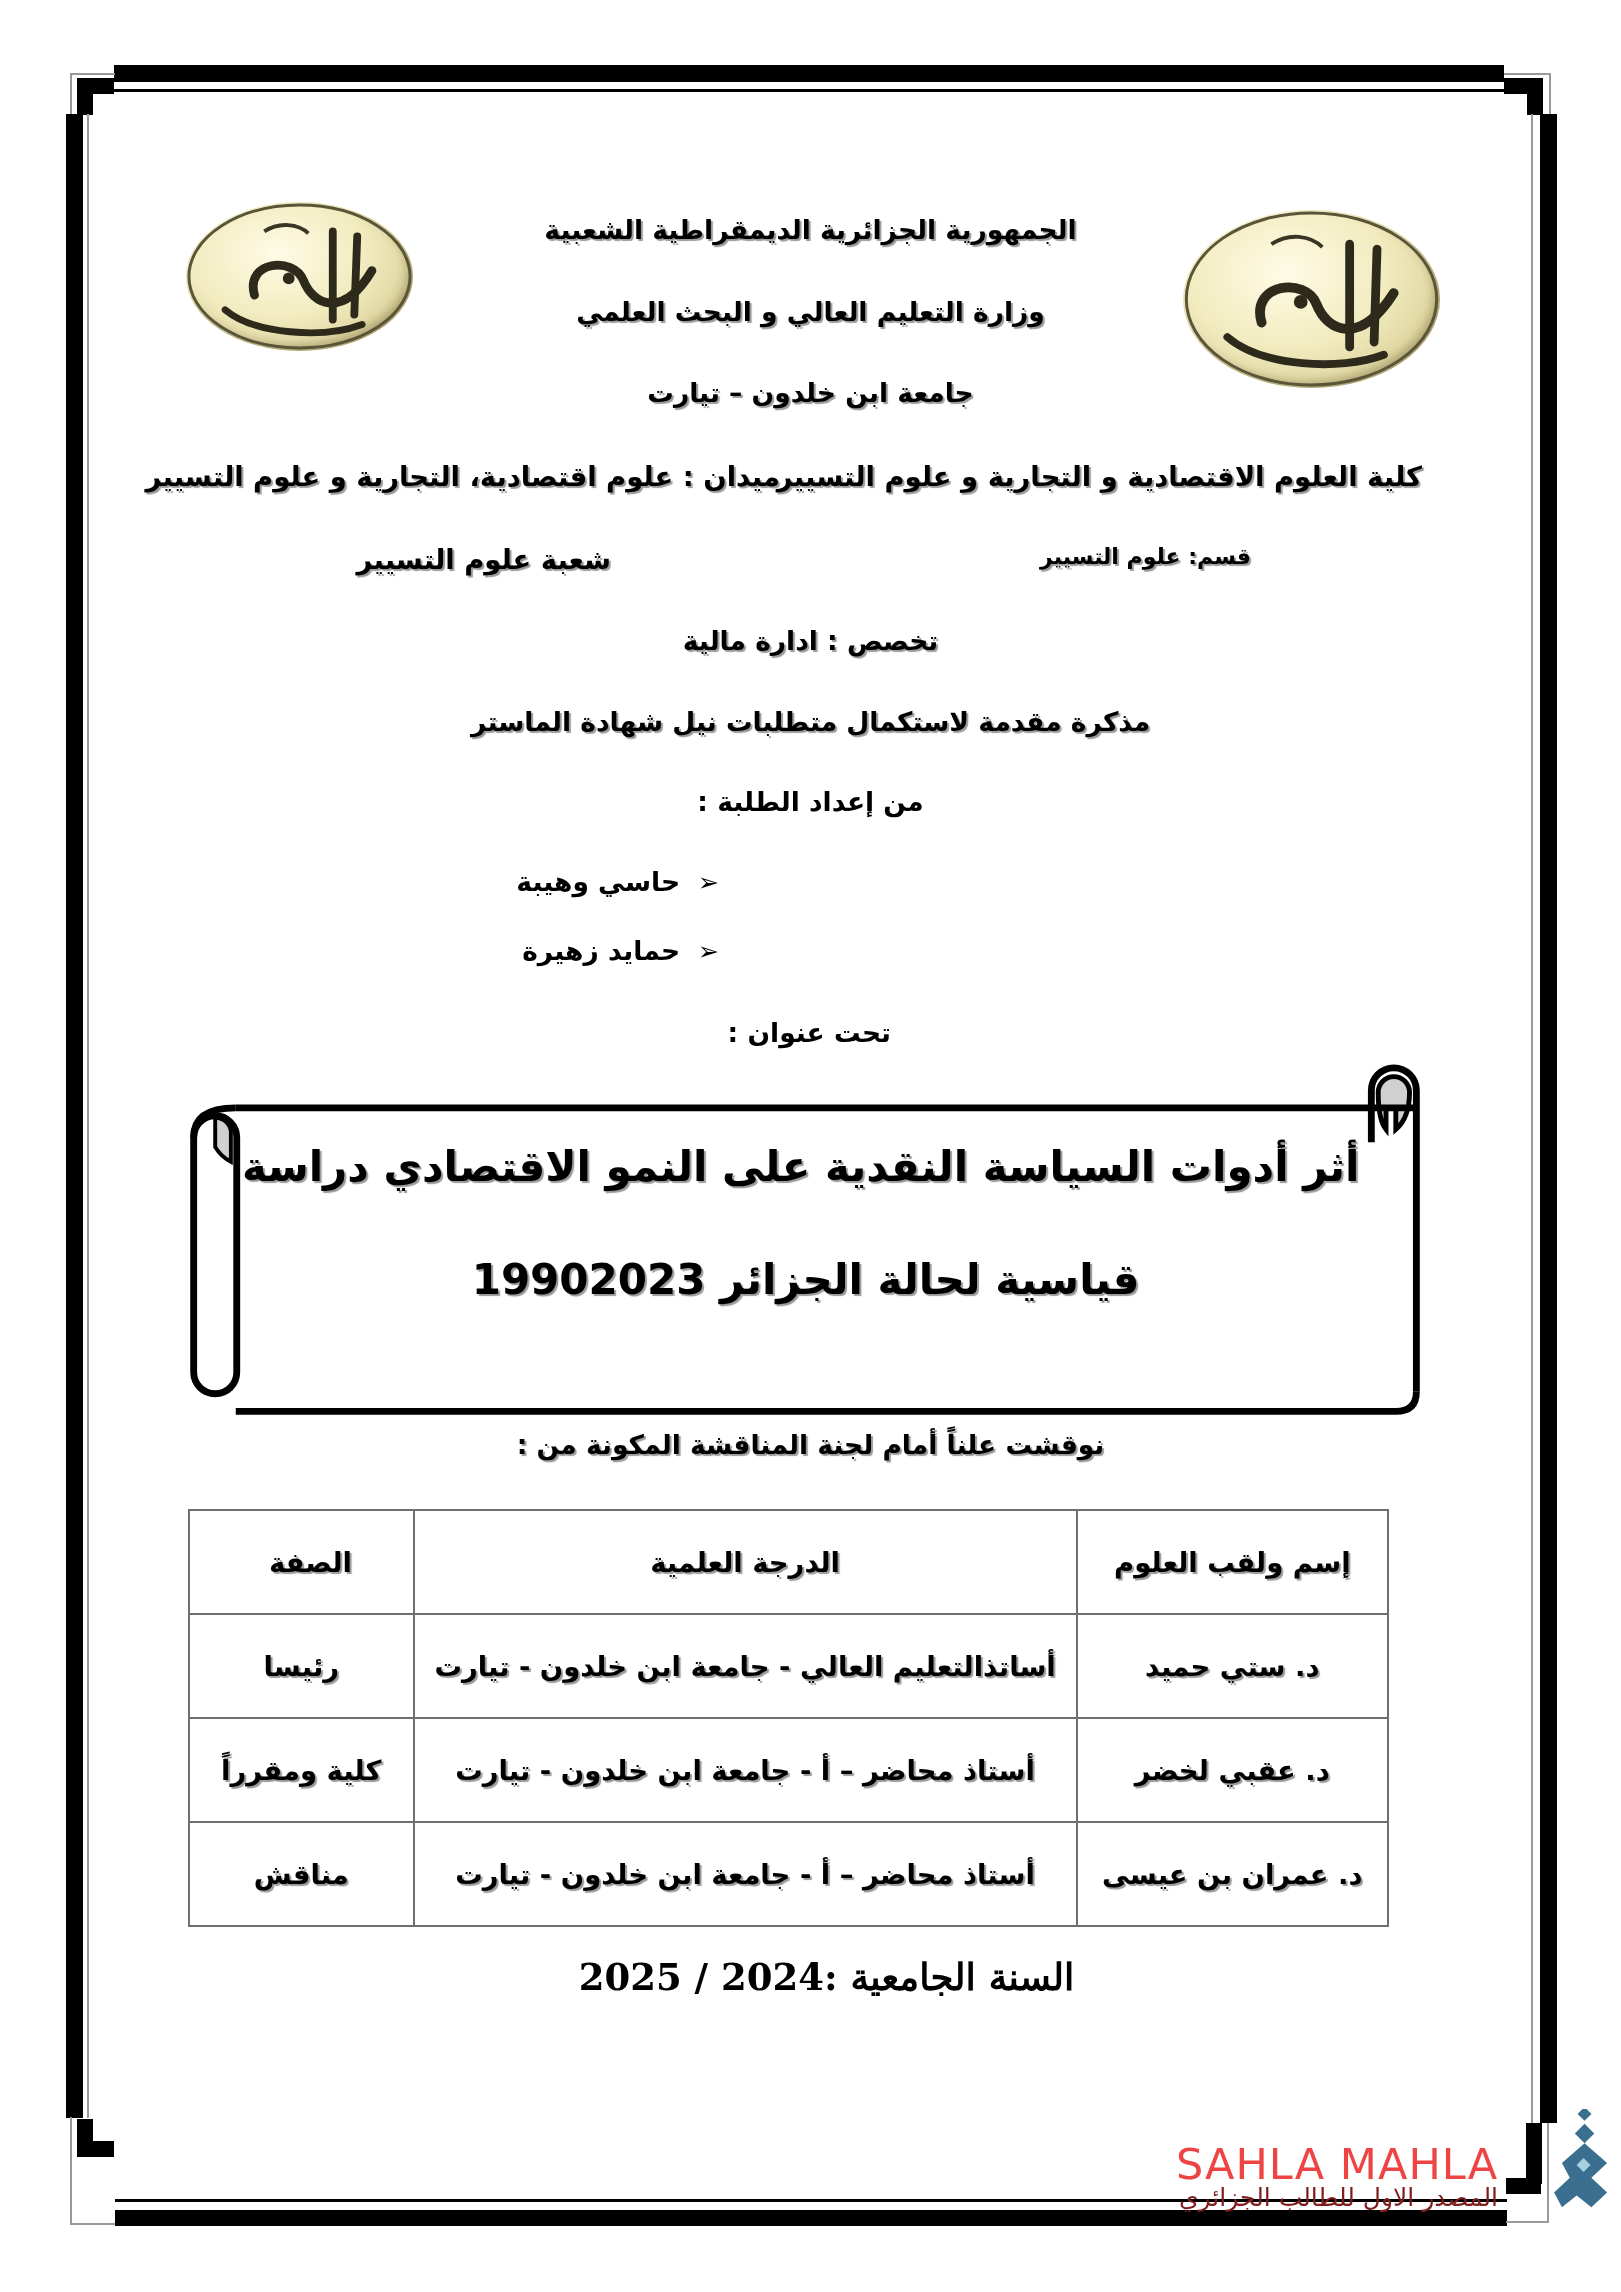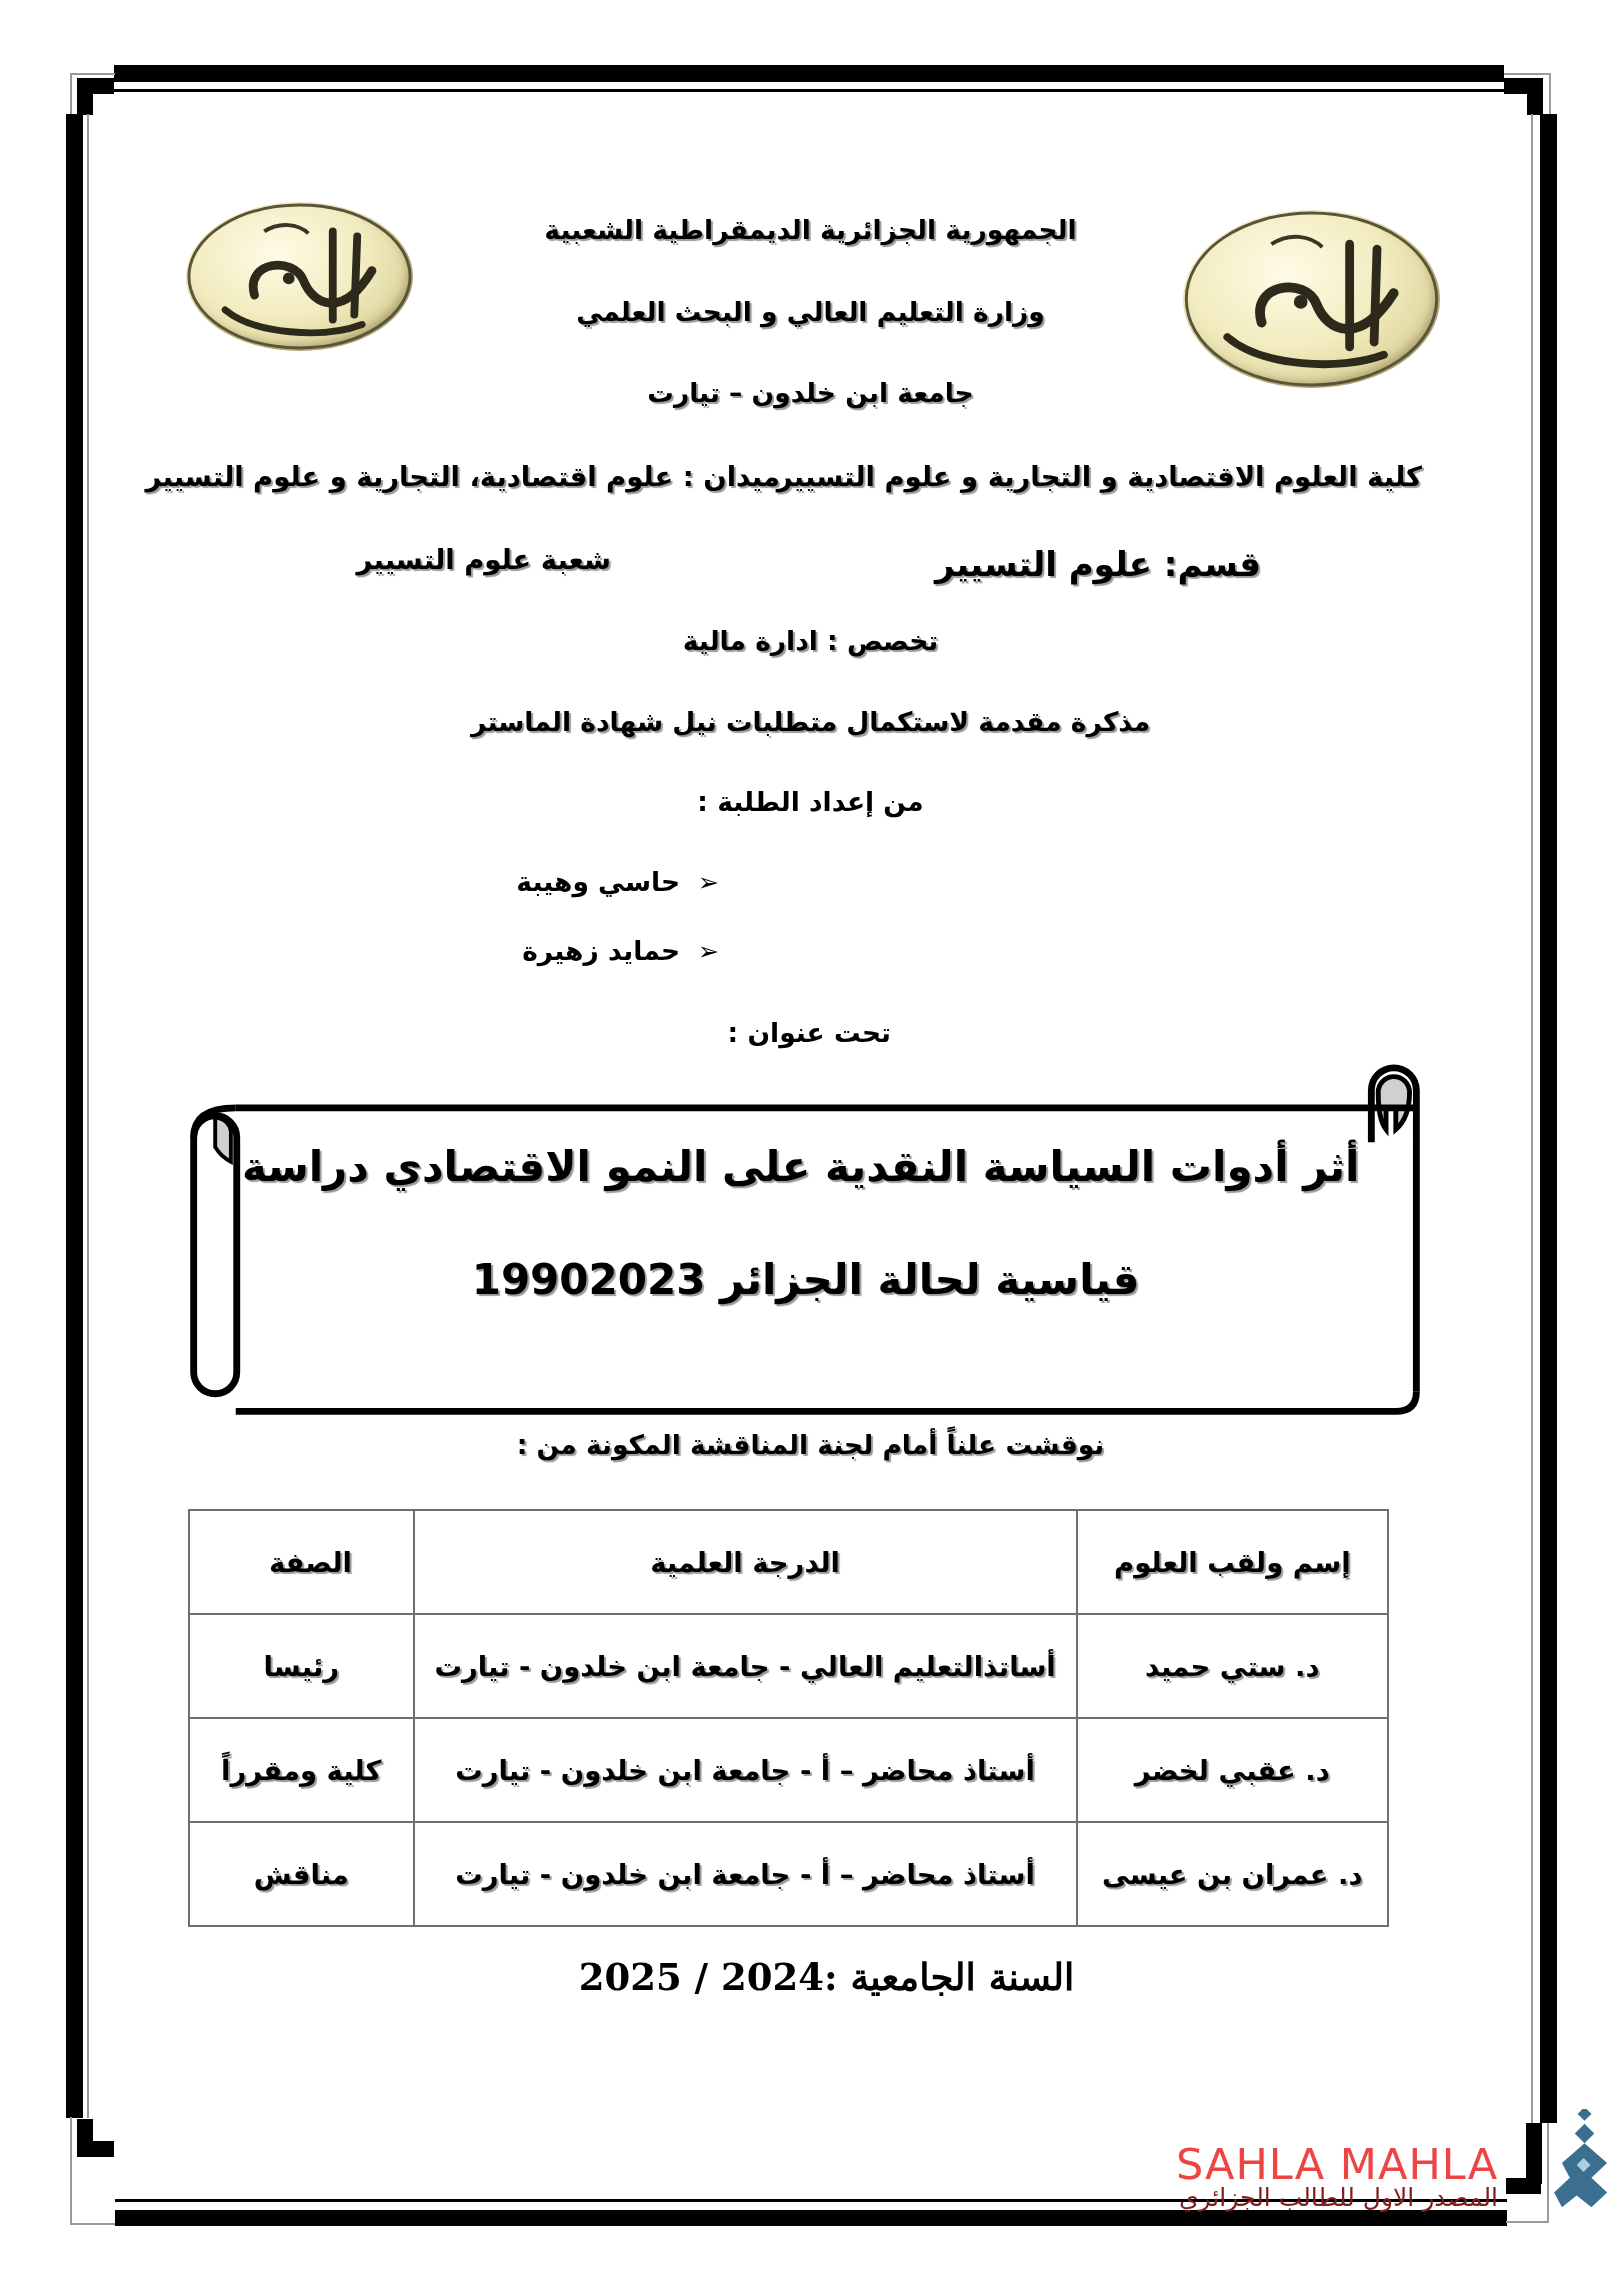--- a/index.html
+++ b/index.html
@@ -84,21 +84,21 @@
   </svg>
 </div>
 
 <div class="abs ar center-line" style="top:214px; font-size:26.5px;">الجمهورية الجزائرية الديمقراطية الشعبية</div>
 <div class="abs ar center-line" style="top:296px; font-size:26.5px;">وزارة التعليم العالي و البحث العلمي</div>
 <div class="abs ar center-line" style="top:377px; font-size:26.5px;">جامعة ابن خلدون – تيارت</div>
 
 <div class="abs ar" style="right:199px; top:461px; font-size:27.4px;">كلية العلوم الاقتصادية و التجارية و علوم التسيير</div>
 <div class="abs ar" style="right:841px; top:461px; font-size:27.4px;">ميدان : علوم اقتصادية، التجارية و علوم التسيير</div>
 
-<div class="abs ar" style="right:360px; top:544px; font-size:34px;">قسم: علوم التسيير</div>
+<div class="abs ar" style="right:370px; top:544px; font-size:22px;">قسم: علوم التسيير</div>
 <div class="abs ar" style="right:1010px; top:544px; font-size:27.4px;">شعبة علوم التسيير</div>
 
 <div class="abs ar center-line" style="top:625px; font-size:26.5px;">تخصص : ادارة مالية</div>
 <div class="abs ar center-line" style="top:706px; font-size:26.5px;">مذكرة مقدمة لاستكمال متطلبات نيل شهادة الماستر</div>
 <div class="abs ar center-line" style="top:786px; font-size:26.5px; text-shadow:none;">من إعداد الطلبة :</div>
 
 <div class="abs" style="right:902px; top:866px; direction:rtl; display:flex; gap:17.6px; align-items:center;">
   <span style="font-size:25.5px; font-weight:normal;">➢</span>
   <span class="ar" style="font-size:26.5px; text-shadow:none;">حاسي وهيبة</span>
 </div>

